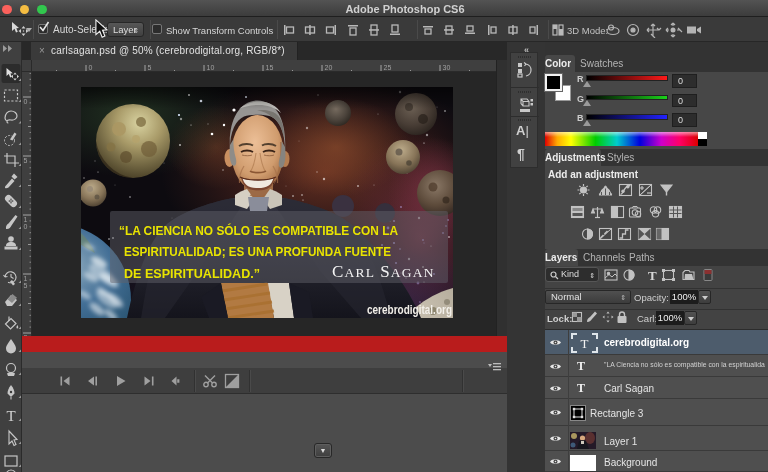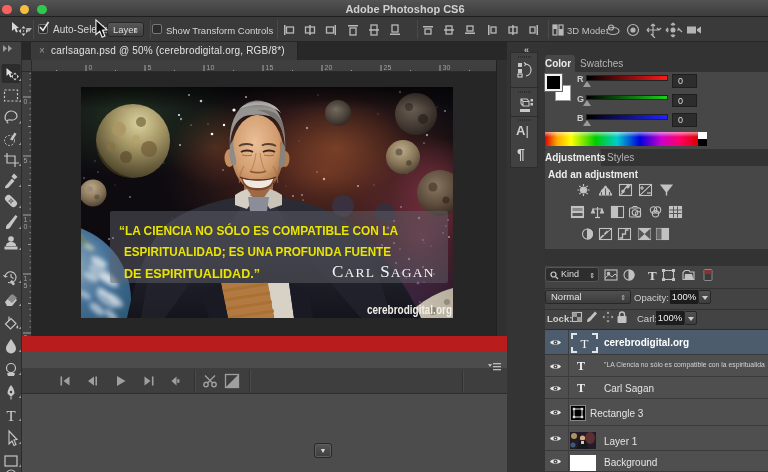--- a/index.html
+++ b/index.html
@@ -770,20 +770,25 @@
         <path d="M2.5,11 h3 v-4 h3 v-4 h3" stroke-width="1.3"></path>
       </svg>
       <svg class="abs" style="left:91.5px;top:185px" width="15" height="14" viewBox="0 0 15 14" stroke="#c2c2c2" fill="none" stroke-width="1.1">
         <rect x="1.5" y="1.5" width="12" height="11" fill="#c2c2c2"></rect>
         <path d="M1.5,1.5 L7.5,7 L1.5,12.5 Z M13.5,1.5 L7.5,7 L13.5,12.5 Z" fill="#555" stroke="none"></path>
       </svg>
       <svg class="abs" style="left:109.5px;top:185px" width="15" height="14" viewBox="0 0 15 14" stroke="#c2c2c2" fill="none" stroke-width="1.1">
         <rect x="1.5" y="1.5" width="12" height="11" fill="#c2c2c2"></rect>
         <rect x="1.5" y="1.5" width="5" height="11" fill="#666" stroke="none"></rect>
       </svg>
+      <div class="ptabs" style="top:207px">
+        <div class="ptab-a" style="left:0;width:33px">Layers</div>
+        <div class="ptab-i" style="left:38px">Channels</div>
+        <div class="ptab-i" style="left:84px">Paths</div>
+      </div>
       <div class="pbody" style="top:224px;height:206px;background:#434343"></div>
       <div class="abs" style="left:0px;top:225px;width:54px;height:15px;background:#2d2d2d;border:1px solid #565656;border-radius:3px;color:#ddd;font-size:9px;line-height:13px"><svg style="position:absolute;left:4px;top:3px" width="9" height="9" viewBox="0 0 9 9">
           <circle cx="3.5" cy="3.5" r="2.5" stroke="#ccc" fill="none" stroke-width="1.2"></circle>
           <path d="M5.5,5.5 L8,8" stroke="#ccc" stroke-width="1.3"></path>
         </svg><span style="margin-left:15px">Kind</span><span style="position:absolute;right:3px;top:1px;font-size:7px">⇕</span></div>
       <svg class="abs" style="left:59px;top:226px" width="112" height="14" viewBox="0 0 112 14" stroke="#c2c2c2" fill="none" stroke-width="1.1">
 <g>
           <rect x="1" y="2" width="12" height="10"></rect>
           <circle cx="4.5" cy="5.5" r="1.2" fill="#c2c2c2"></circle>
           <path d="M1,10 l4,-3.5 3,2.5 3,-3 2,2" stroke-width="1"></path>

